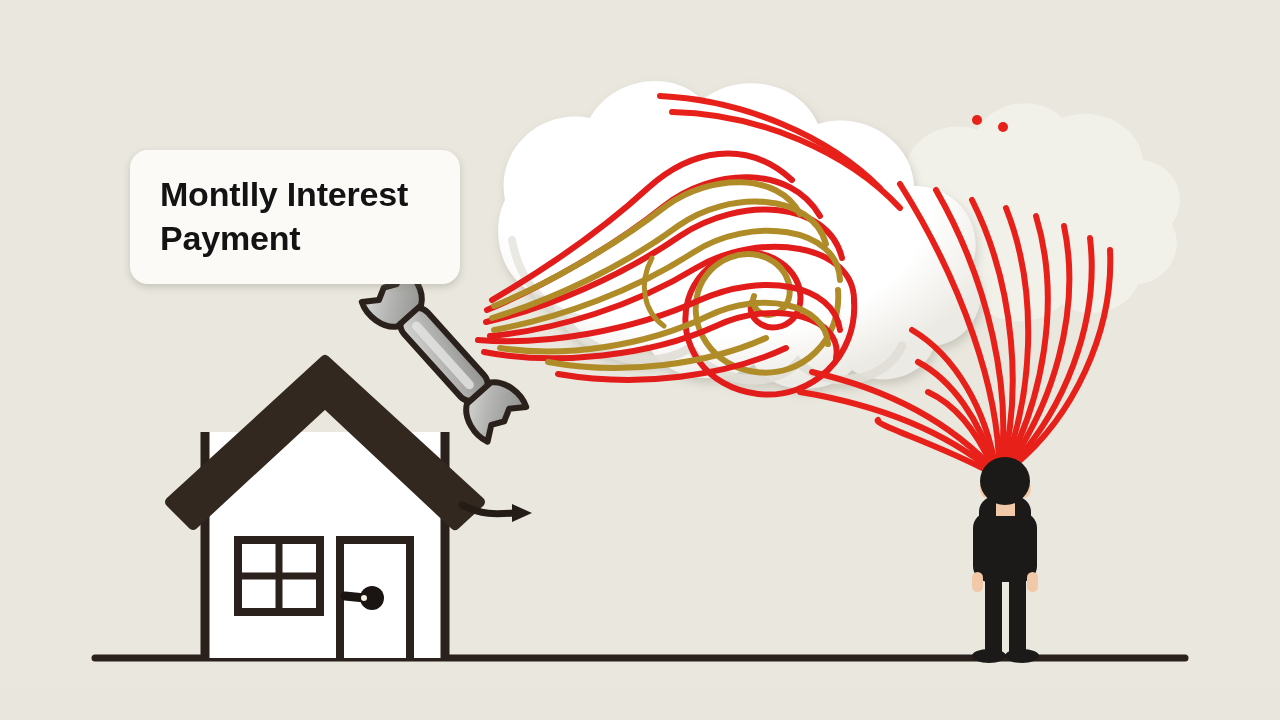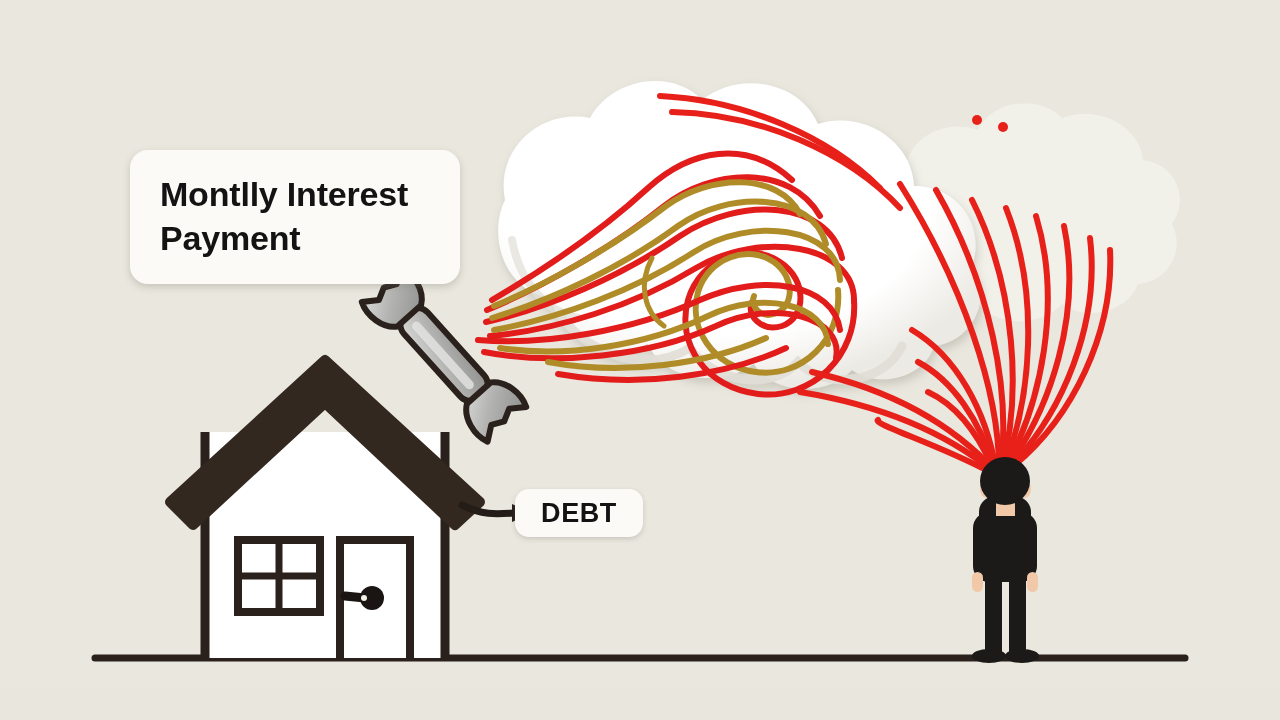--- a/index.html
+++ b/index.html
@@ -244,17 +244,14 @@
       <ellipse cx="1005" cy="481" rx="25" ry="24" fill="#1c1a18"></ellipse>
       <path d="M982 487 C 982 469, 992 459, 1005 459 C 1018 459, 1028 469, 1028 487" fill="#1c1a18"></path>
     </g>
   </svg>
 
   <div class="label-box" id="label-monthly-interest">
     <span class="label-text">Montlly Interest
 Payment</span>
   </div>
 
-  <div class="label-box" id="label-debt">
-    <span class="label-text">DEBT</span>
-  </div>
 
 </div>
 
 </body></html>

